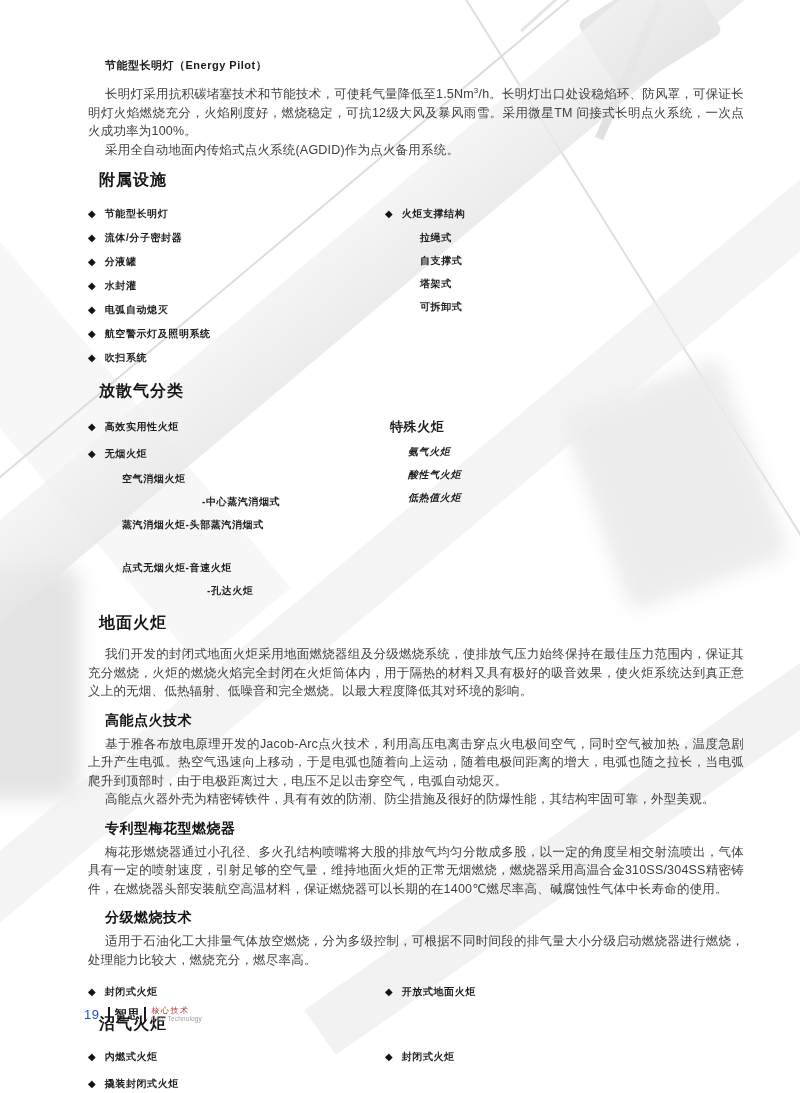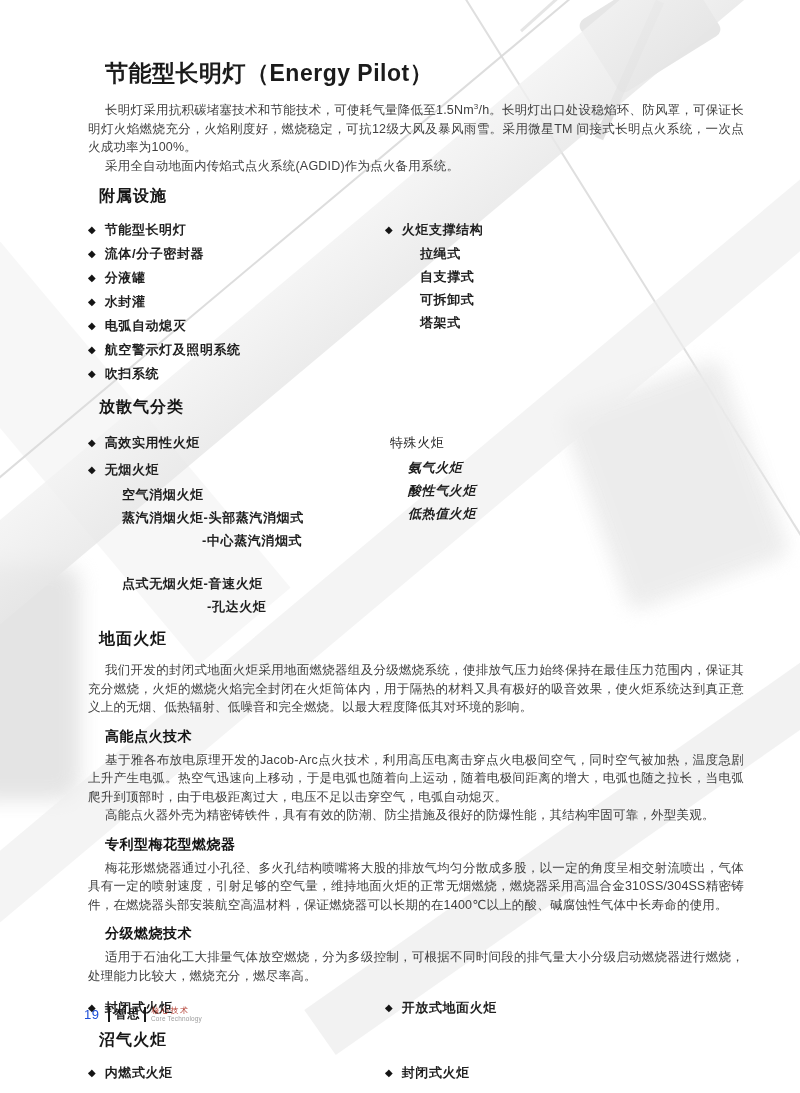--- a/index.html
+++ b/index.html
@@ -31,45 +31,45 @@
              transform:rotate(24deg); opacity:.55; }
   .lblob  { left:-35px; top:565px; width:115px; height:235px; background:#dedede;
             filter:blur(10px); opacity:.8; border-radius:20px; }
   .mrblob { left:590px; top:380px; width:170px; height:210px; background:#ebebeb;
             filter:blur(9px); transform:rotate(-20deg); opacity:.9; border-radius:14px; }
   .brband { left:320px; top:1005px; width:700px; height:55px; background:#efefef;
             transform:rotate(-35deg); transform-origin:0 50%; opacity:.8; }
 
   
   .content { position:absolute; left:88px; top:58px; width:656px; z-index:2; }
-  .title { font-size:23px; font-weight:bold; color:#1b1b1b; letter-spacing:.5px;
+  .title { font-size:11px; font-weight:bold; color:#1b1b1b; letter-spacing:.5px;
            margin:0 0 9px 17px; }
   p.body { font-size:12.5px; line-height:18.5px; color:#404040; margin:0;
            text-indent:17px; text-align:justify; letter-spacing:.2px; }
   h2.sec { font-size:16px; font-weight:bold; color:#161616; letter-spacing:1px; margin:11px; }
   .sec-fac { margin:10px 0 13px; }
   .sec-gas { margin:15px 0 14px; }
   .sec-gnd { margin:20px 0 7px; }
   .sec-bio { margin:4px 0 5px; }
   .cols { display:flex; }
   .col-l { width:297px; flex:0 0 297px; }
   .col-r { flex:1; }
   .li { display:flex; align-items:center; height:24px; }
   .li .blt { font-size:10px; color:#141414; margin-right:9px; line-height:1; }
-  .li .lbl, .subitem, .grp-label { font-size:13px; font-weight:bold; color:#1f1f1f;
+  .li .lbl, .subitem, .grp-label { font-size:10px; font-weight:bold; color:#1f1f1f;
         letter-spacing:.6px; }
   .subitem { display:block; height:23px; line-height:23px; }
   .fac-sub { margin-left:35px; }
   .gas-item { height:27px; }
   .gas-sub1 { margin-left:34px; }
   .gas-sub2 { margin-left:114px; }
   .gas-sub2b{ margin-left:119px; }
   .gas-gap  { margin-top:20px; }
   .rgrp-label { display:block; height:27px; line-height:27px; margin-left:5px;
-        font-size:13px; font-weight:normal; color:#1f1f1f; letter-spacing:.6px; }
+        font-size:13px; font-weight:bold; color:#1f1f1f; letter-spacing:.6px; }
   .rgrp-sub { margin-left:23px;font-style:italic; }
   h3.sub { font-size:14px; font-weight:bold; color:#141414; letter-spacing:.5px;
            margin:11px 0 5px 17px; }
   .bullets-row { display:flex; margin-top:12px; }
   .bullets-row .li { height:22px; }
   .bio-rows .li { height:22px; }
   .bio-row2 { margin-top:0; }
   .bio-last { margin-top:5px; }
 
   
@@ -141,59 +141,59 @@
             <span class="lbl">吹扫系统</span>
           </div>
       </div>
       <div class="col-r">
         <div class="li">
             <span class="blt">◆</span>
             <span class="lbl">火炬支撑结构</span>
           </div>
         <span class="subitem fac-sub">拉绳式</span>
         <span class="subitem fac-sub">自支撑式</span>
+        <span class="subitem fac-sub">塔架式</span>
         <span class="subitem fac-sub">可拆卸式</span>
-        <span class="subitem fac-sub">塔架式</span>
       </div>
     </div>
 
     <h2 class="sec sec-gas">放散气分类</h2>
     <div class="cols">
       <div class="col-l">
         <div class="li gas-item">
             <span class="blt">◆</span>
             <span class="lbl">高效实用性火炬</span>
           </div>
         <div class="li gas-item">
             <span class="blt">◆</span>
             <span class="lbl">无烟火炬</span>
           </div>
         <span class="subitem gas-sub1">空气消烟火炬</span>
+        <span class="subitem gas-sub2">-中心蒸汽消烟式</span>
         <span class="subitem gas-sub1">蒸汽消烟火炬-头部蒸汽消烟式</span>
-        <span class="subitem gas-sub2">-中心蒸汽消烟式</span>
         <span class="subitem gas-sub1 gas-gap">点式无烟火炬-音速火炬</span>
         <span class="subitem gas-sub2b">-孔达火炬</span>
       </div>
       <div class="col-r">
         <span class="rgrp-label">特殊火炬</span>
         <span class="subitem rgrp-sub">氨气火炬</span>
         <span class="subitem rgrp-sub">酸性气火炬</span>
         <span class="subitem rgrp-sub">低热值火炬</span>
       </div>
     </div>
 
     <h2 class="sec sec-gnd">地面火炬</h2>
     <p class="body">我们开发的封闭式地面火炬采用地面燃烧器组及分级燃烧系统，使排放气压力始终保持在最佳压力范围内，保证其充分燃烧，火炬的燃烧火焰完全封闭在火炬筒体内，用于隔热的材料又具有极好的吸音效果，使火炬系统达到真正意义上的无烟、低热辐射、低噪音和完全燃烧。以最大程度降低其对环境的影响。</p>
 
     <h3 class="sub">高能点火技术</h3>
     <p class="body">基于雅各布放电原理开发的Jacob-Arc点火技术，利用高压电离击穿点火电极间空气，同时空气被加热，温度急剧上升产生电弧。热空气迅速向上移动，于是电弧也随着向上运动，随着电极间距离的增大，电弧也随之拉长，当电弧爬升到顶部时，由于电极距离过大，电压不足以击穿空气，电弧自动熄灭。</p>
     <p class="body">高能点火器外壳为精密铸铁件，具有有效的防潮、防尘措施及很好的防爆性能，其结构牢固可靠，外型美观。</p>
 
     <h3 class="sub">专利型梅花型燃烧器</h3>
-    <p class="body">梅花形燃烧器通过小孔径、多火孔结构喷嘴将大股的排放气均匀分散成多股，以一定的角度呈相交射流喷出，气体具有一定的喷射速度，引射足够的空气量，维持地面火炬的正常无烟燃烧，燃烧器采用高温合金310SS/304SS精密铸件，在燃烧器头部安装航空高温材料，保证燃烧器可以长期的在1400℃以上的酸、碱腐蚀性气体中长寿命的使用。</p>
+    <p class="body">梅花形燃烧器通过小孔径、多火孔结构喷嘴将大股的排放气均匀分散成多股，以一定的角度呈相交射流喷出，气体具有一定的喷射速度，引射足够的空气量，维持地面火炬的正常无烟燃烧，燃烧器采用高温合金310SS/304SS精密铸件，在燃烧器头部安装航空高温材料，保证燃烧器可以长期的在1400℃燃尽率高、碱腐蚀性气体中长寿命的使用。</p>
 
     <h3 class="sub">分级燃烧技术</h3>
     <p class="body">适用于石油化工大排量气体放空燃烧，分为多级控制，可根据不同时间段的排气量大小分级启动燃烧器进行燃烧，处理能力比较大，燃烧充分，燃尽率高。</p>
 
     <div class="bullets-row">
       <div class="col-l">
         <div class="li">
             <span class="blt">◆</span>
             <span class="lbl">封闭式火炬</span>
           </div>

